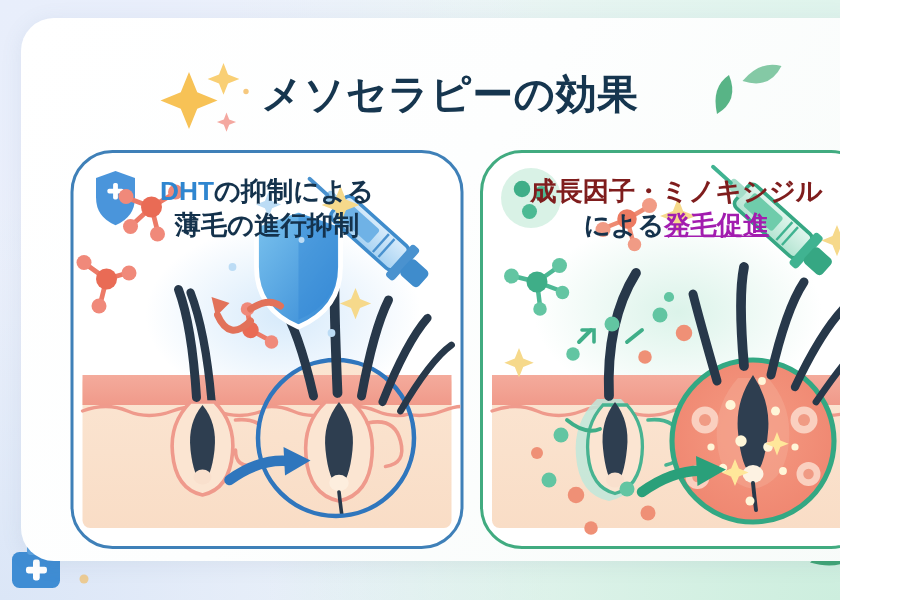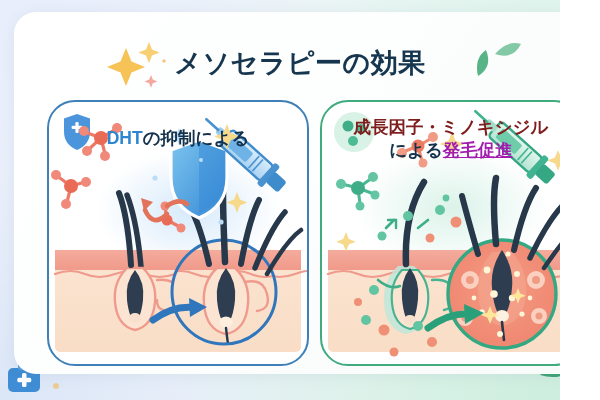--- a/index.html
+++ b/index.html
@@ -247,20 +247,21 @@
             <circle cx="172" cy="120" r="2.6"></circle>
             <circle cx="152" cy="58" r="2"></circle>
           </g>
         </svg>
       </div>
 
       <div class="panel-head">
         <div class="panel-line">
           <span class="t-blue">DHT</span><span class="t-navy">の抑制による</span>
         </div>
+        <div class="panel-line t-navy">薄毛の進行抑制</div>
       </div>
     </div>
 
     <div class="panel" id="panel-right">
 
       <div class="illus">
         <svg width="258" height="262" viewBox="0 0 258 262">
           <defs>
             <linearGradient id="skinTopR" x1="0" y1="0" x2="0" y2="1">
               <stop offset="0" stop-color="#f4ab9c"></stop>

